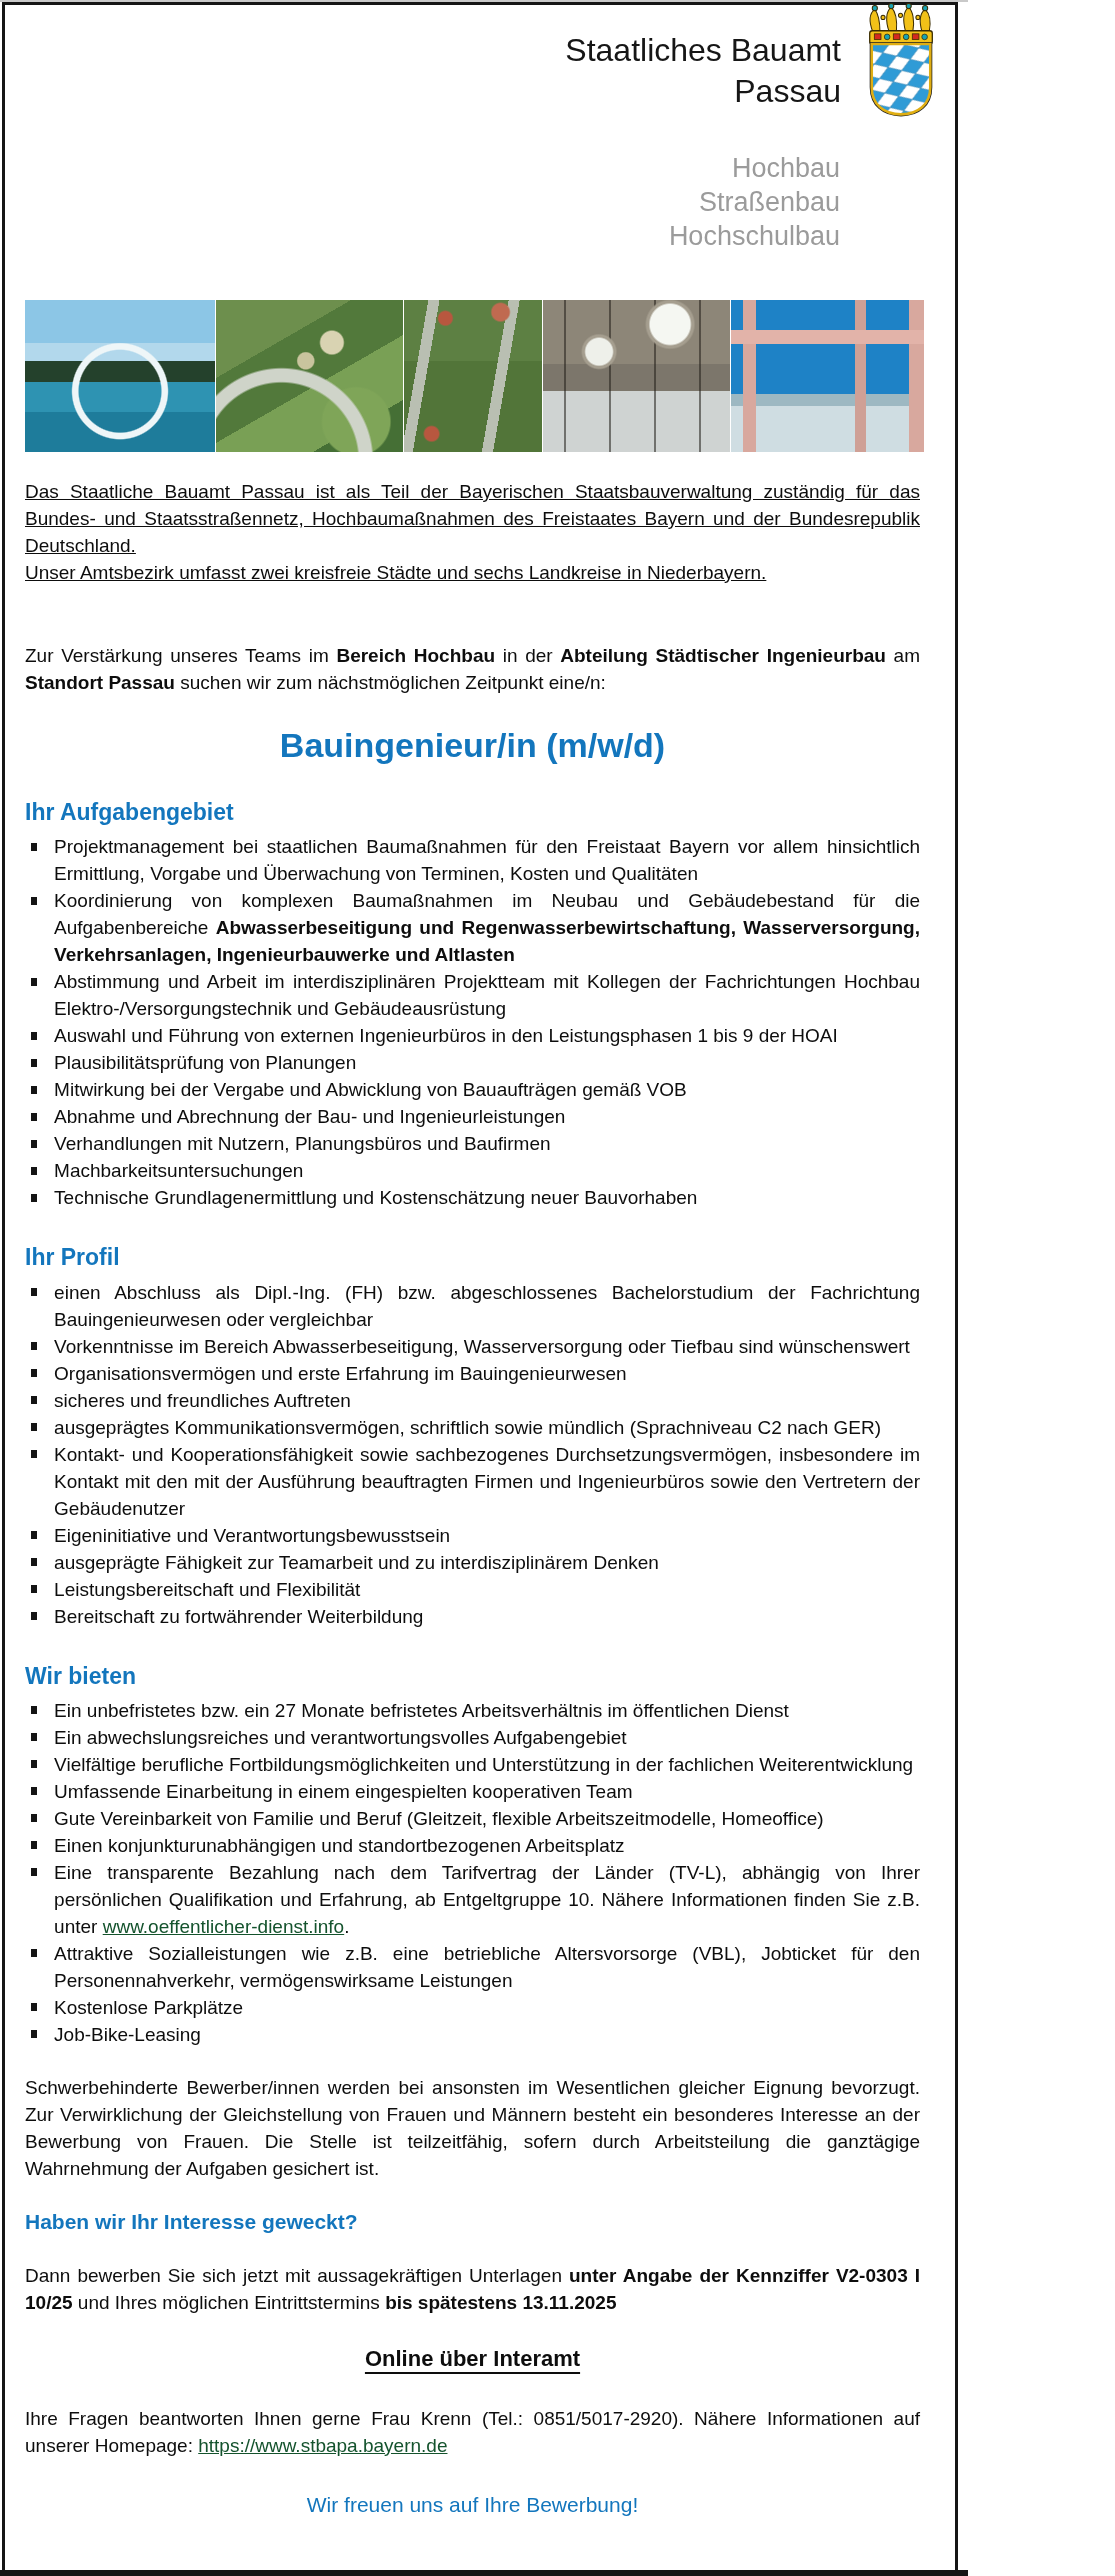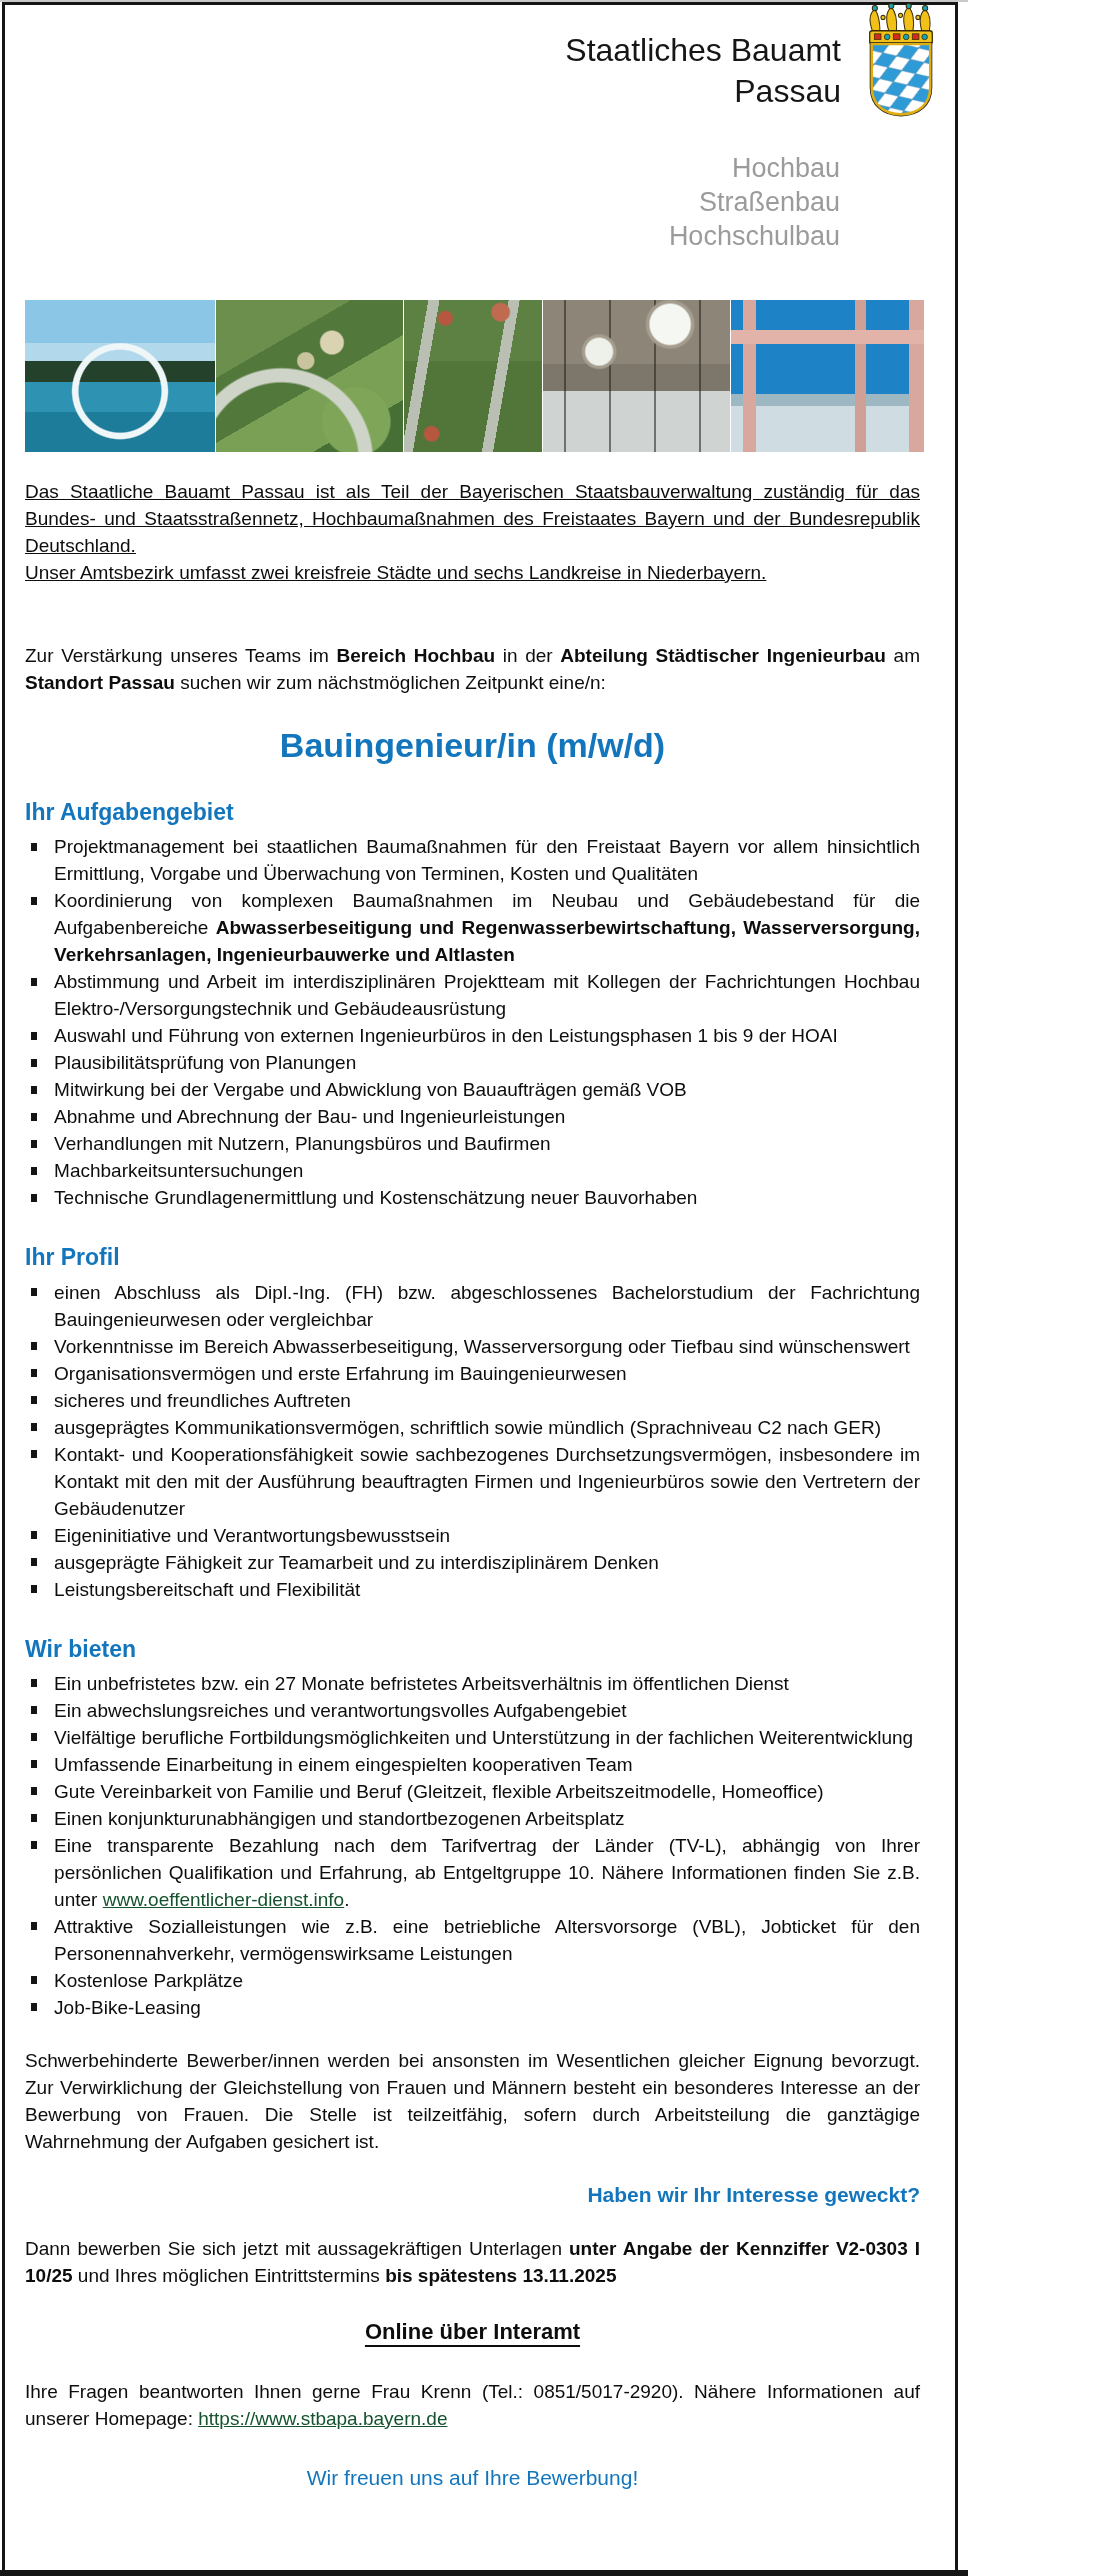--- a/index.html
+++ b/index.html
@@ -82,21 +82,21 @@
     margin-top:32px; color:var(--accent,#1376bd);
     font-size:23px; line-height:29px; font-weight:bold;
   }
   .list { margin-top:6.3px; }
   .li { display:flex; }
   .mk { flex:0 0 auto; width:5.8px; height:7.9px; background:#141414; margin:9.4px 0 0 6.3px; }
   .tx { flex:1 1 auto; margin-left:17px; font-size:19px; line-height:27px; text-align:justify; color:#0d0d0d; }
 
   .equality { margin-top:26px; }
   .h-interest {
-    margin-top:26px; text-align:right; color:var(--accent,#1376bd);
+    margin-top:26px; text-align:left; color:var(--accent,#1376bd);
     font-size:21px; line-height:27px; font-weight:bold;
   }
   .p-apply { margin-top:27px; }
   .apply-method {
     margin-top:29px; text-align:center; font-size:22px; line-height:28px; font-weight:bold;
     color:#0d0d0d;
   }
   .apply-method span { text-decoration:underline; text-decoration-thickness:2.1px; text-underline-offset:6.3px; }
   .p-contact { margin-top:32px; }
   .closing {
@@ -252,20 +252,24 @@
           <span class="tx">Eigeninitiative und Verantwortungsbewusstsein</span>
         </div>
       <div class="li">
           <span class="mk"></span>
           <span class="tx">ausgeprägte Fähigkeit zur Teamarbeit und zu interdisziplinärem Denken</span>
         </div>
       <div class="li">
           <span class="mk"></span>
           <span class="tx">Leistungsbereitschaft und Flexibilität</span>
         </div>
+      <div class="li">
+          <span class="mk"></span>
+          <span class="tx">Bereitschaft zu fortwährender Weiterbildung</span>
+        </div>
     </div>
 
     <div class="h-section">Wir bieten</div>
     <div class="list">
       <div class="li">
           <span class="mk"></span>
           <span class="tx">Ein unbefristetes bzw. ein 27 Monate befristetes Arbeitsverhältnis im öffentlichen Dienst</span>
         </div>
       <div class="li">
           <span class="mk"></span>

